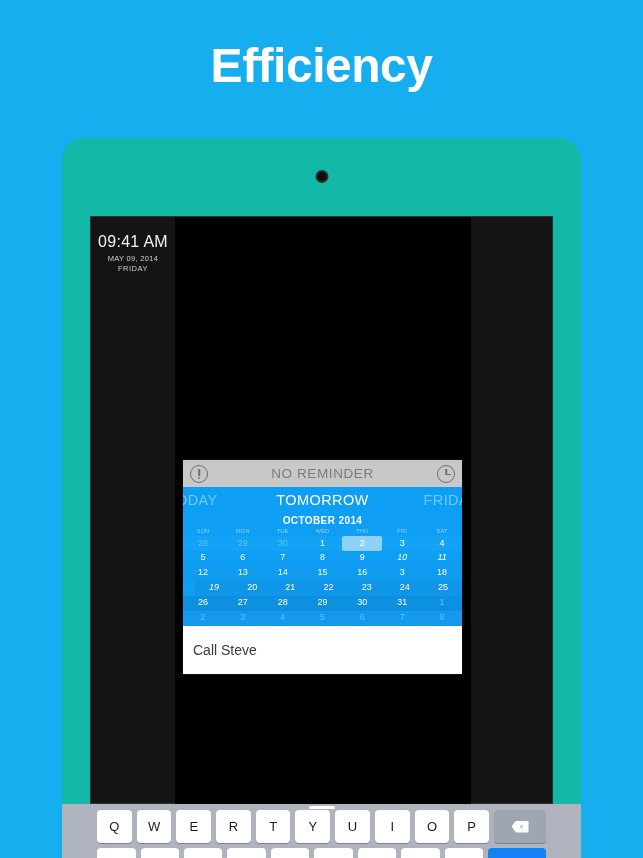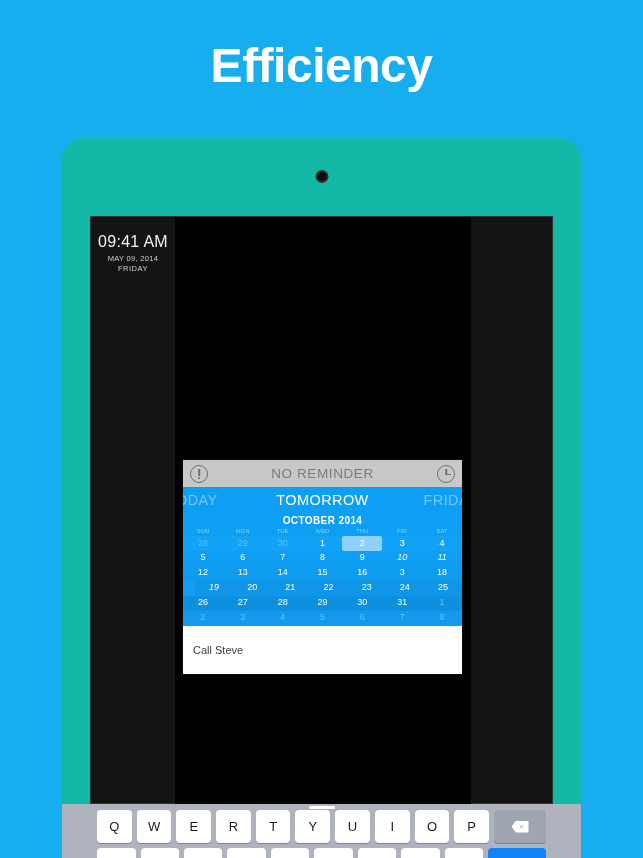--- a/index.html
+++ b/index.html
@@ -180,21 +180,21 @@
     border-radius: 2px;
   }
 
   
   #note-field {
     height: 48px;
     background: #ffffff;
     display: flex;
     align-items: center;
     padding-left: 10px;
-    font-size: 11px;
+    font-size: 14px;
     color: #3b3b3b;
   }
 
   
   #keyboard {
     position: absolute;
     left: 0; top: 666px;
     width: 519px; height: 54px;
     background: #aeb3bd;
   }

